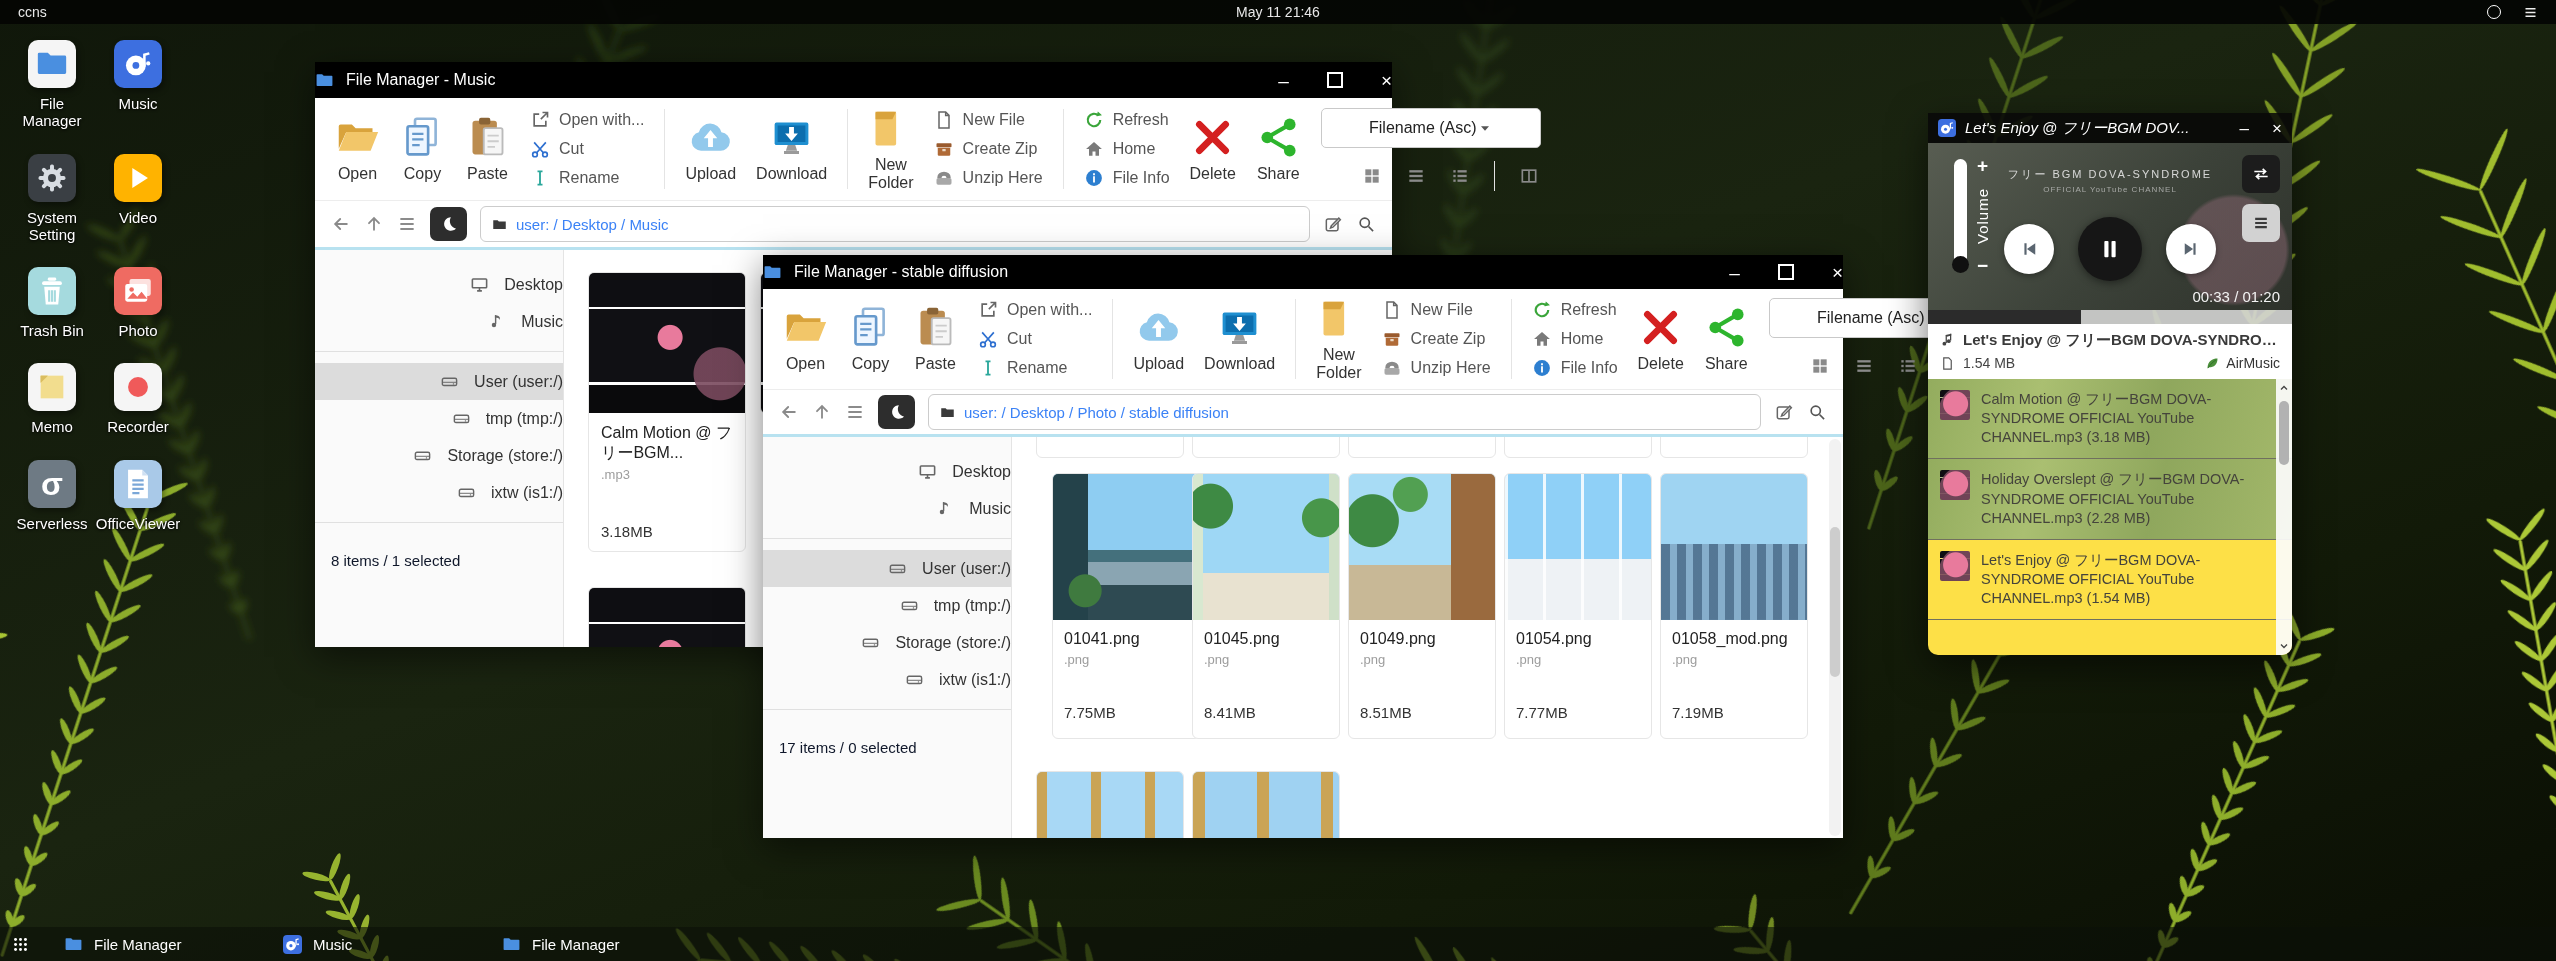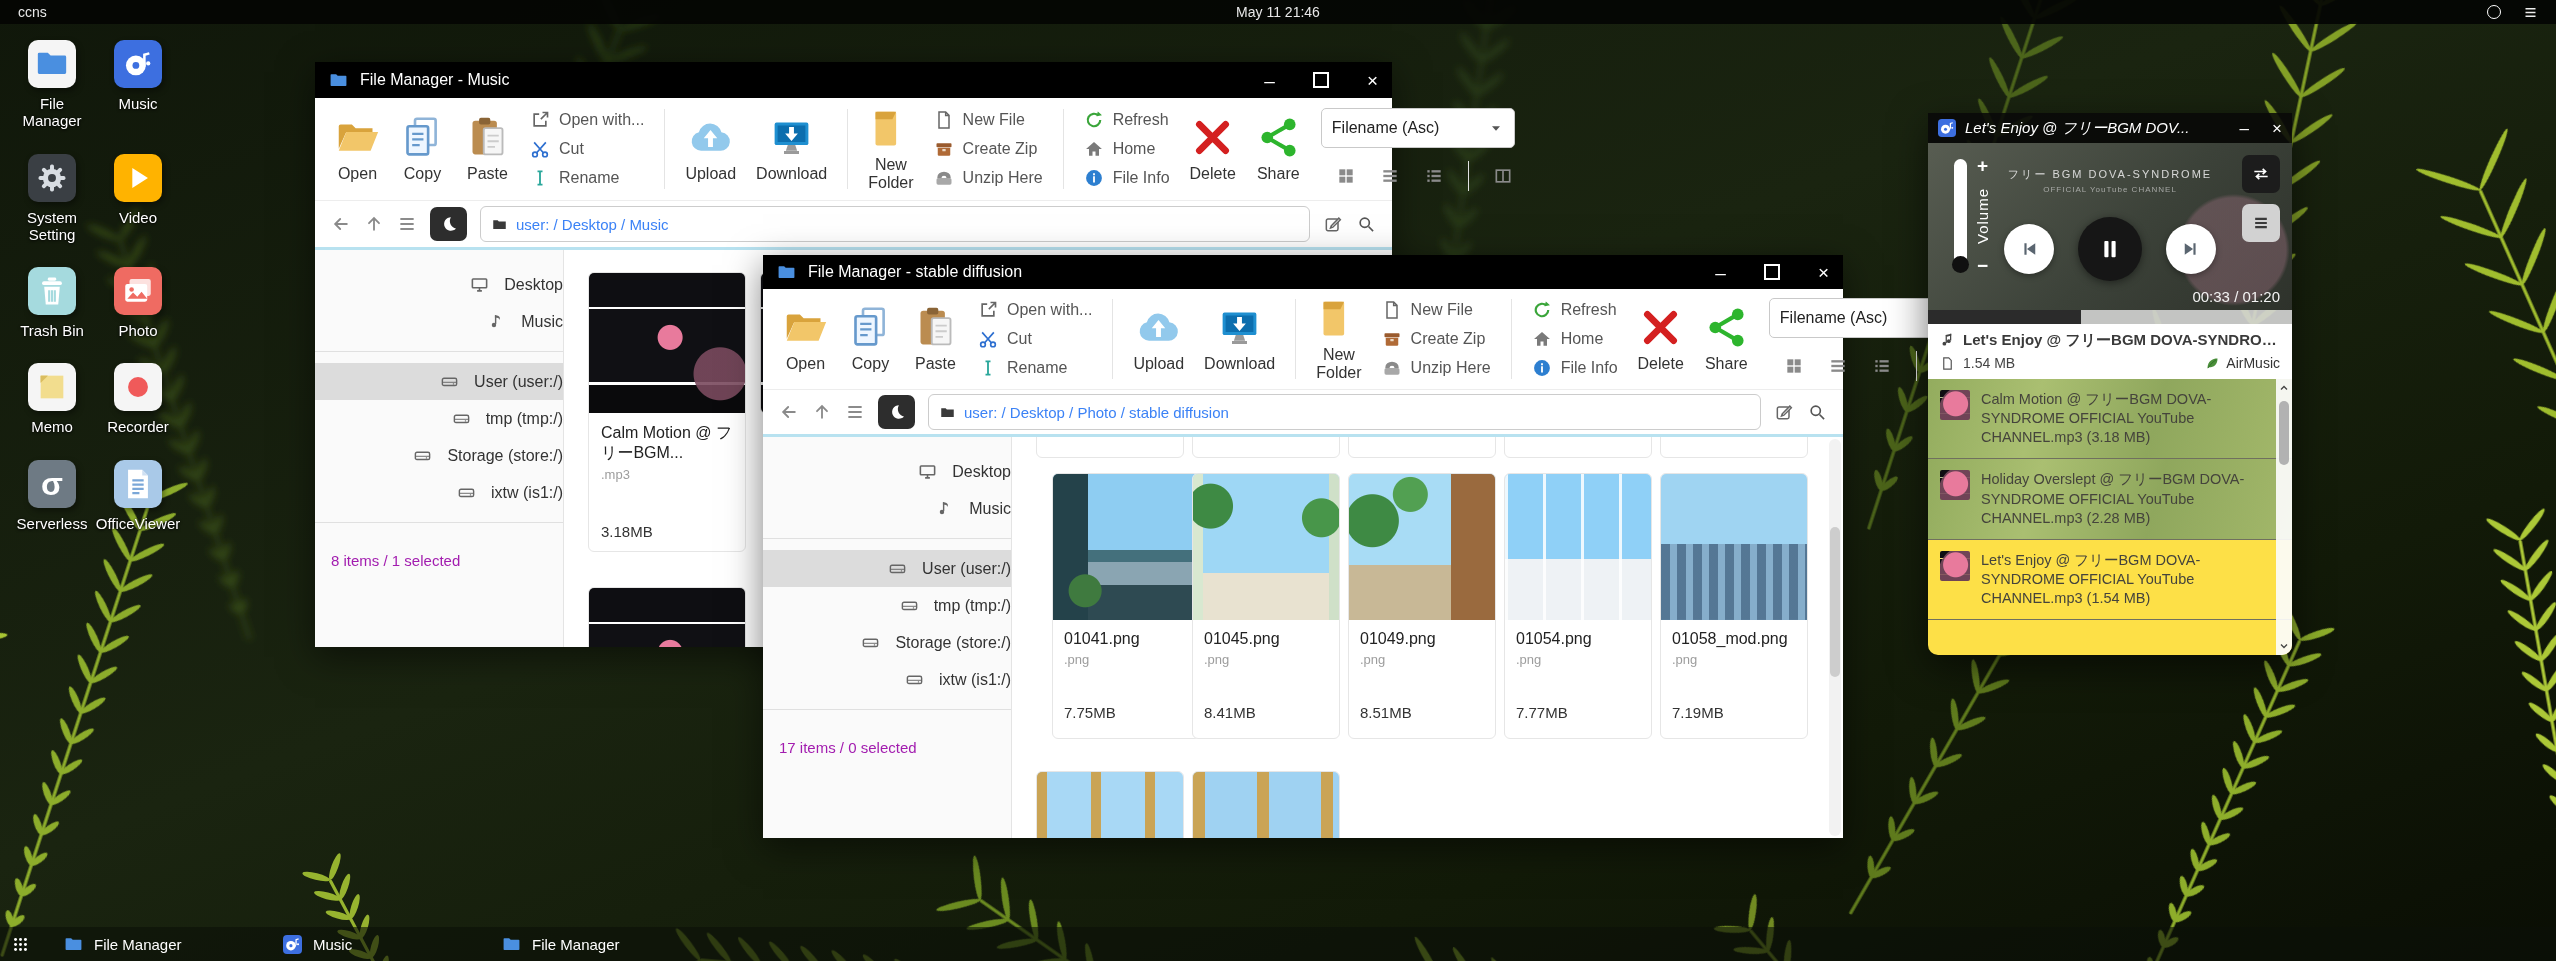--- a/index.html
+++ b/index.html
@@ -32,39 +32,39 @@
   .tile-slate{background:#6e7a84;} .tile-lblue{background:#a9c9e8;}
   .dlabel{color:#fff;font-size:15px;text-align:center;line-height:1.15;
     text-shadow:0 1px 3px rgba(0,0,0,.9),0 0 2px rgba(0,0,0,.7);}
 
   
   .win{position:absolute;display:flex;flex-direction:column;background:#fff;
     box-shadow:0 10px 34px rgba(0,0,0,.5);}
   #win1{left:315px;top:62px;width:1077px;height:585px;z-index:10;}
   #win2{left:763px;top:255px;width:1080px;height:583px;z-index:20;}
   .titlebar{height:36px;background:#000;color:#fff;display:flex;align-items:center;
-    gap:12px;padding:0 14px;font-size:16px;flex-shrink:0;}
+    gap:12px;padding:0 0;font-size:16px;flex-shrink:0;}
   #win2 .titlebar{height:34px;}
   .titlebar .ico.t{width:19px;height:19px;}
   .wbtns{margin-left:auto;display:flex;align-items:center;gap:38px;}
   .wb{color:#fff;font-size:19px;line-height:1;cursor:default;}
   .wb.mx{width:12px;height:12px;border:2px solid #fff;font-size:0;}
   .toolbar{height:102px;background:#fff;border-bottom:1px solid #ededed;display:flex;
     align-items:center;gap:20px;padding:0 20px;flex-shrink:0;}
   #win2 .toolbar{height:100px;}
   .titem{display:flex;flex-direction:column;align-items:center;gap:5px;font-size:16px;
     color:#333;max-width:74px;text-align:center;line-height:1.12;}
   .titem .ico{width:45px;height:45px;}
   .tstack{display:flex;flex-direction:column;gap:9px;}
   .srow{display:flex;align-items:center;gap:9px;font-size:16px;color:#555;white-space:nowrap;}
   .srow .ico{width:20px;height:20px;}
   .tsep{width:1px;height:80px;background:#e4e4e4;flex-shrink:0;}
   .tright{margin-left:auto;display:flex;flex-direction:column;align-items:flex-end;gap:13px;padding-right:8px;}
-  .sortbox{display:flex;align-items:center;justify-content:space-between;width:172px;height:38px;
-    border:1px solid #c9c9c9;border-radius:5px;padding:0 10px;font-size:16px;color:#222;background:#fff;}
+  .sortbox{display:flex;align-items:center;justify-content:center;width:172px;height:38px;
+    border:1px solid #c9c9c9;border-radius:5px;padding:0 23px;font-size:16px;color:#222;background:#fff;}
   .sortbox .ico{width:16px;height:16px;}
   .viewrow{display:flex;align-items:center;gap:24px;margin-right:2px;}
   .viewrow .ico{width:20px;height:20px;}
   .vdiv{width:1px;height:30px;background:#e2e2e2;}
   .navbar{height:46px;background:#fff;display:flex;align-items:center;gap:13px;padding:0 16px;flex-shrink:0;}
   #win2 .navbar{height:44px;}
   .nbtn{width:20px;height:20px;}
   .moonbtn{width:37px;height:34px;background:#2d2d2d;border-radius:7px;display:flex;
     align-items:center;justify-content:center;flex-shrink:0;}
   .moonbtn .ico{width:18px;height:18px;}
@@ -72,21 +72,21 @@
     align-items:center;gap:9px;padding:0 11px;font-size:15px;color:#3b82f6;min-width:0;}
   .pathbox .ico{width:15px;height:15px;}
   .bluebar{height:3px;background:#b8e2f0;flex-shrink:0;}
   .wbody{flex:1;display:flex;overflow:hidden;background:#fff;}
   .sidebar{width:248px;background:#fafafa;border-right:1px solid #e4e4e4;padding-top:16px;
     font-size:16px;color:#333;flex-shrink:0;}
   .side-item{display:flex;align-items:center;gap:15px;height:37px;padding-left:27px;justify-content:flex-end;}
   .side-item .ico{width:19px;height:19px;}
   .side-item.sel{background:#dcdcdc;}
   .side-div{height:1px;background:#e0e0e0;margin:11px 0;}
-  .side-status{padding:18px 0 0 16px;color:#a21caf;font-size:15px;}
+  .side-status{padding:18px 0 0 16px;color:#0f172a;font-size:15px;}
   .content{flex:1;position:relative;overflow:hidden;background:#fff;}
   .fcard{position:absolute;background:#fff;border:1px solid #e6e6e6;border-radius:6px;overflow:hidden;}
   .fthumb{width:100%;}
   .fmeta{padding:10px 12px;font-size:16px;color:#222;line-height:1.28;}
   .fext{color:#9d9d9d;font-size:13px;margin-top:3px;}
   .fsize{font-size:15px;color:#333;margin-top:38px;}
 
   
   .art-album{background:
     radial-gradient(circle at 52% 46%,#e87a9c 0 12px,rgba(232,122,156,0) 13px),

